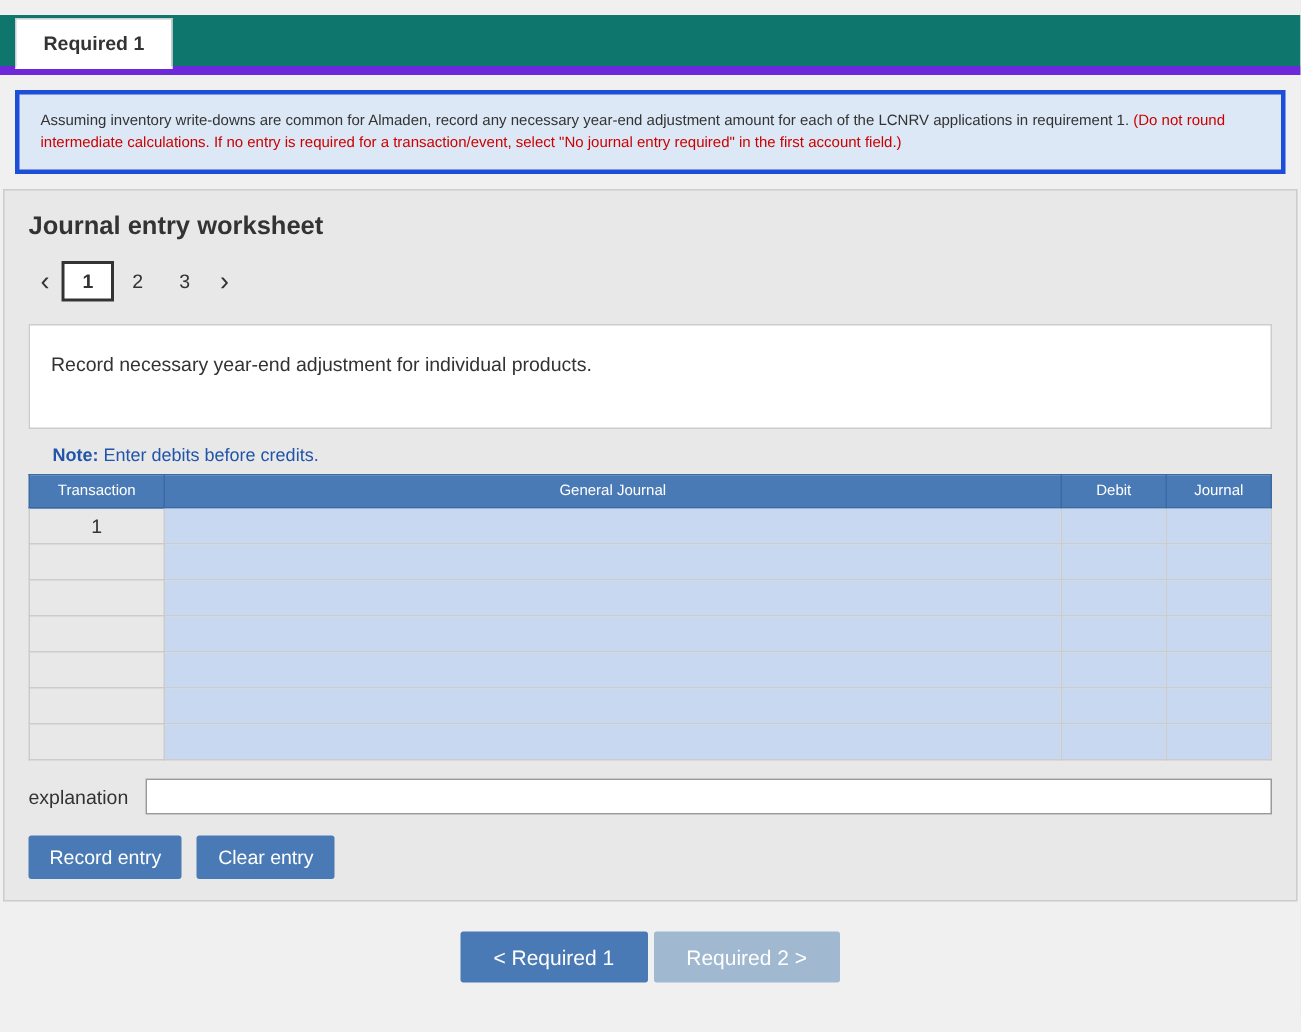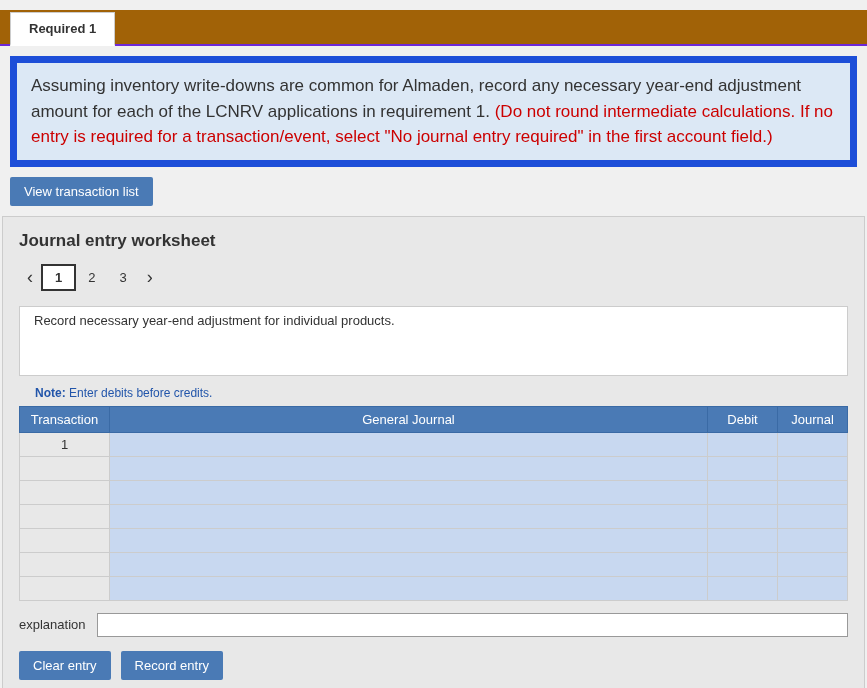--- a/index.html
+++ b/index.html
@@ -12,22 +12,22 @@
     .page-wrapper {
       max-width: 867px;
       margin: 0 auto;
       background: #f0f0f0;
       padding: 10px 0;
     }
 
     
     .top-tabs {
       display: flex;
-      border-bottom: 2px solid #6d28d9;
-      background: #a16207;
+      border-bottom: 6px solid #6d28d9;
+      background: #0f766e;
       padding: 0 10px;
     }
     .tab {
       padding: 8px 18px;
       cursor: pointer;
       border: 1px solid #ccc;
       border-bottom: none;
       background: #f0f0f0;
       font-size: 13px;
       margin-right: 2px;
@@ -37,24 +37,24 @@
     .tab.active {
       background: #fff;
       border-color: #ccc;
       border-bottom: 2px solid #fff;
       font-weight: bold;
     }
 
     
     .info-box {
       background: #dce8f5;
-      border: 7px solid #1d4ed8;
+      border: 3px solid #1d4ed8;
       padding: 10px 14px;
       margin: 10px;
-      font-size: 17px;
+      font-size: 10px;
       line-height: 1.5;
     }
     .info-box .red-text {
       color: #cc0000;
     }
 
     
     .btn-blue {
       background: #4a7ab5;
       color: #fff;
@@ -113,21 +113,21 @@
     .page-num-plain {
       padding: 4px 12px;
       font-size: 13px;
       cursor: pointer;
     }
 
     
     .instruction-box {
       border: 1px solid #ccc;
       background: #fff;
-      padding: 6px 14px;
+      padding: 18px 14px;
       margin-bottom: 10px;
       font-size: 13px;
       min-height: 70px;
     }
 
     
     .note-text {
       font-size: 12px;
       margin-bottom: 6px;
       padding-left: 16px;
@@ -144,21 +144,21 @@
       width: 100%;
       border-collapse: collapse;
       margin-bottom: 12px;
     }
     .journal-table th {
       background: #4a7ab5;
       color: #fff;
       padding: 5px 8px;
       text-align: center;
       border: 1px solid #3a6aa5;
-      font-size: 13px;
+      font-size: 10px;
       font-weight: normal;
     }
     .journal-table td {
       border: 1px solid #ccc;
       padding: 0;
       height: 24px;
     }
     .journal-table td input {
       width: 100%;
       height: 100%;
@@ -239,23 +239,20 @@
 
   <div class="top-tabs">
     <div class="tab active">Required 1</div>
   </div>
 
   <div class="info-box">
     <span>Assuming inventory write-downs are common for Almaden, record any necessary year-end adjustment amount for each of the LCNRV applications in requirement 1.</span>
     <span class="red-text"> </span><span class="red-text">(Do not round intermediate calculations. If no entry is required for a transaction/event, select "No journal entry required" in the first account field.)</span>
   </div>
 
-  <div class="view-txn-btn">
-    <button class="btn-blue">View transaction list</button>
-  </div>
 
   <div class="worksheet-card">
     <div class="worksheet-title">Journal entry worksheet</div>
 
     <div class="pagination-row">
       <button class="page-arrow">‹</button>
       <div class="page-num active">1</div>
       <div class="page-num-plain">2</div>
       <div class="page-num-plain">3</div>
       <button class="page-arrow">›</button>
@@ -324,22 +321,22 @@
         </tr>
       </tbody>
     </table>
 
     <div class="explanation-row">
       <label>explanation</label>
       <input type="text" style="">
     </div>
 
     <div class="action-buttons">
+      <button class="btn-blue">Record entry</button>
       <button class="btn-blue">Clear entry</button>
-      <button class="btn-blue">Record entry</button>
       <div class="spacer"></div>
     </div>
   </div>
 
   <div class="bottom-nav">
     <button class="nav-btn">&lt; Required 1</button>
     <button class="nav-btn inactive">Required 2 &gt;</button>
   </div>
 
 </div>

